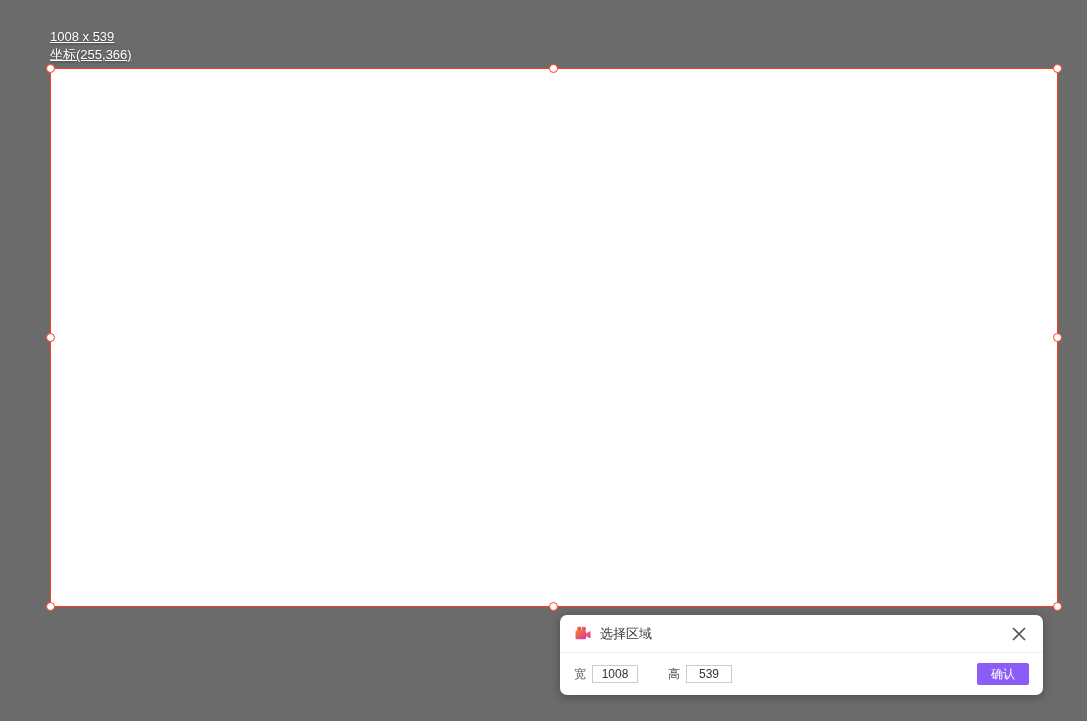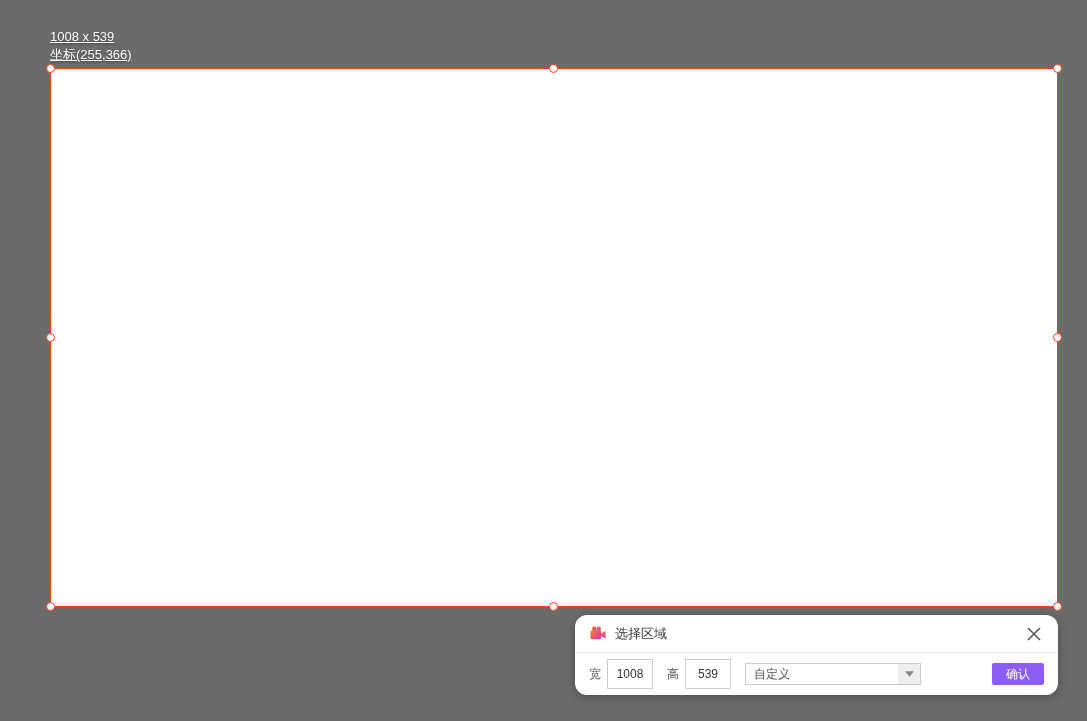--- a/index.html
+++ b/index.html
@@ -42,27 +42,27 @@
 .h-tm { left: calc(50% - 5px); top: -5px; }
 .h-tr { right: -5px; top: -5px; }
 .h-ml { left: -5px; top: calc(50% - 5px); }
 .h-mr { right: -5px; top: calc(50% - 5px); }
 .h-bl { left: -5px; bottom: -5px; }
 .h-bm { left: calc(50% - 5px); bottom: -5px; }
 .h-br { right: -5px; bottom: -5px; }
 
 .panel {
   position: absolute;
-  left: 575px;
+  left: 560px;
   top: 615px;
   width: 483px;
   height: 80px;
   background: #ffffff;
   box-shadow: 0 2px 10px rgba(0,0,0,0.3);
-  border-radius: 12px;
+  border-radius: 7px;
 }
 .panel-header {
   display: flex;
   align-items: center;
   height: 38px;
   padding: 0 14px;
   border-bottom: 1px solid #eeeeee;
 }
 .panel-header .icon {
   width: 18px;
@@ -88,26 +88,26 @@
   display: flex;
   align-items: center;
   height: 42px;
   padding: 0 14px;
   font-size: 12px;
   color: #555555;
 }
 .lbl { margin-right: 6px; }
 .dim-input {
   width: 46px;
-  height: 30px;
+  height: 18px;
   border: 1px solid #cccccc;
   text-align: center;
   font-size: 12px;
   color: #333;
-  margin-right: 14px;
+  margin-right: 30px;
 }
 .preset-select {
   width: 176px;
   height: 22px;
   border: 1px solid #cccccc;
   position: relative;
   display: flex;
   align-items: center;
   padding: 0 8px;
   font-size: 12px;
@@ -179,23 +179,15 @@
       <svg viewBox="0 0 14 14">
         <path d="M1 1 L13 13 M13 1 L1 13" stroke="#555" stroke-width="1.6" fill="none"></path>
       </svg>
     </span>
   </div>
   <div class="panel-body">
     <span class="lbl">宽</span>
     <input class="dim-input" value="1008" style="">
     <span class="lbl">高</span>
     <input class="dim-input" value="539" style="">
-    <div class="preset-select">
-      <span>自定义</span>
-      <span class="caret">
-        <svg viewBox="0 0 10 6">
-            <path d="M0 0 L5 6 L10 0 Z"></path>
-          </svg>
-      </span>
-    </div>
     <button class="confirm-btn">确认</button>
   </div>
 </div>
 
 </body></html>

